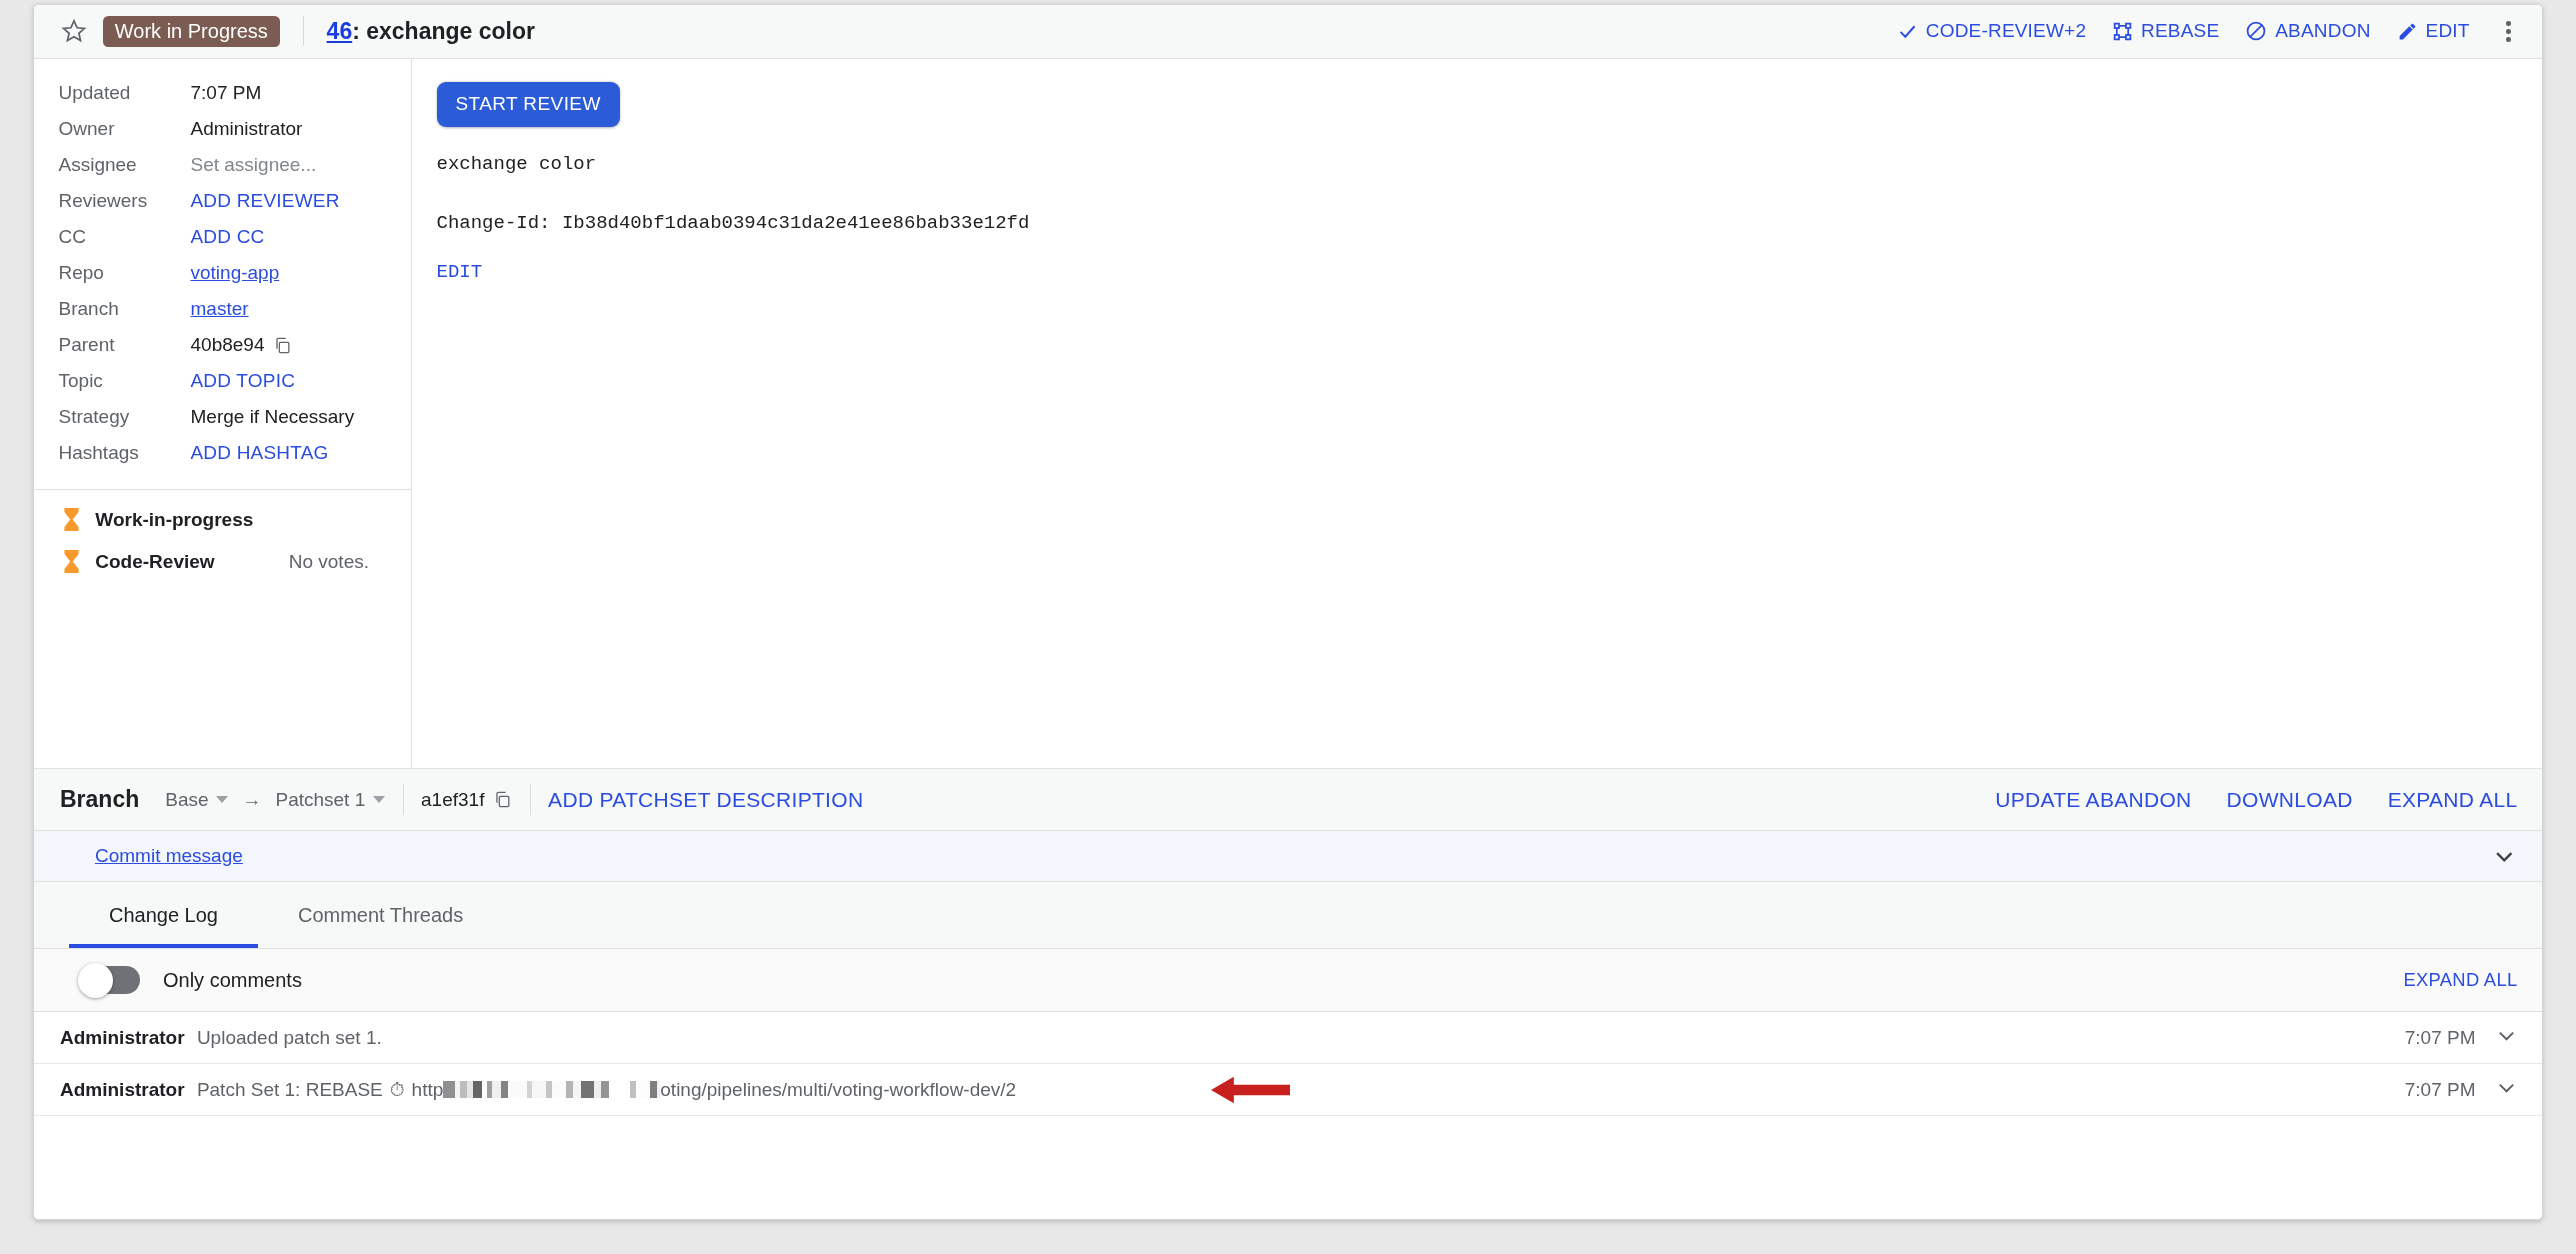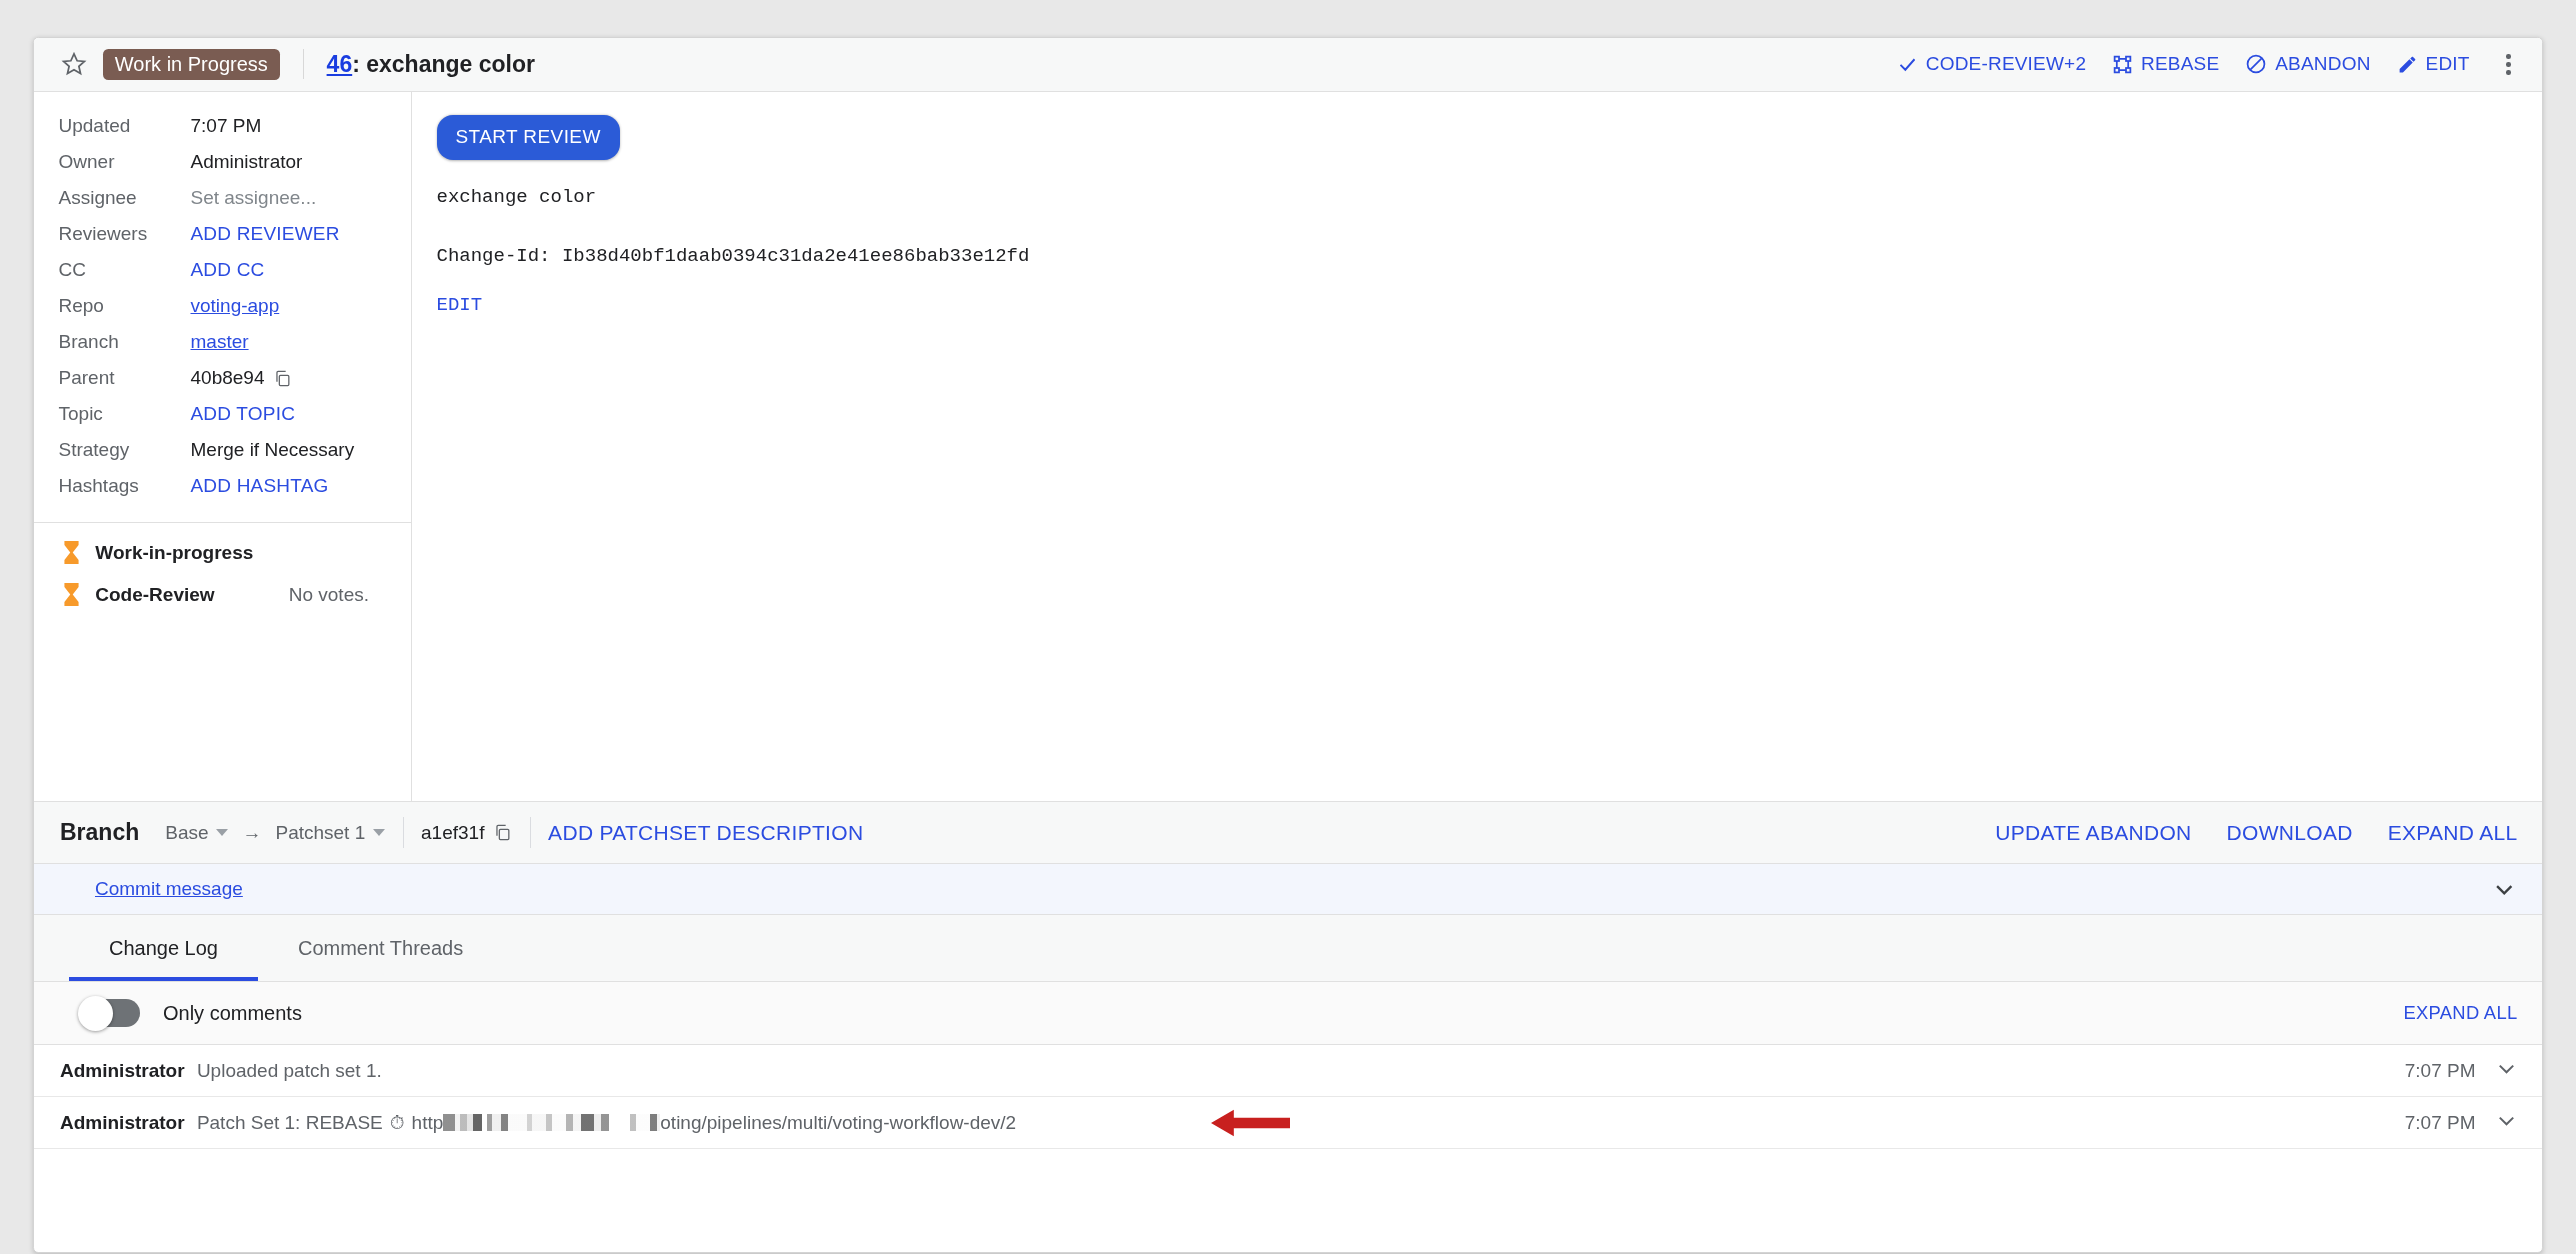--- a/index.html
+++ b/index.html
@@ -10,21 +10,21 @@
     font-family: "Liberation Sans", sans-serif;
     overflow: hidden;
   }
   .page {
     position: relative;
     width: 2576px; height: 1255px;
     background: #e8e8e8;
   }
   .card {
     position: absolute;
-    left: 33px; top: 37px;
+    left: 33px; top: 4px;
     width: 2510px; height: 1216px;
     background: #ffffff;
     border: 0.9px solid #d4d4d4;
     border-radius: 5.3px;
     box-shadow: 0 1.8px 5.3px rgba(0,0,0,0.18);
     overflow: hidden;
     display: flex;
     flex-direction: column;
   }
 
@@ -85,21 +85,21 @@
   .labels { padding: 19px 19px 0 26px; }
   .label-row { display: flex; align-items: flex-end; margin-bottom: 19px; }
   .hourglass { width: 23px; flex: 0 0 23px; display:flex; align-items:center; justify-content:center; margin-right: 12.3px; }
   .label-name { font-size: 19px; color: #202124; font-weight: 700; flex: 0 0 auto; }
   .label-val { font-size: 19px; color: #5f6368; margin-left: auto; padding-right: 23px; }
 
   
   .commit { flex: 1 1 auto; padding: 23px 26px 0 24.5px; }
   .btn-start {
     background: #2b5bd7; color: #fff;
-    border: none; border-radius: 16px;
+    border: none; border-radius: 9px;
     font-family: "Liberation Sans", sans-serif;
     font-size: 19px; letter-spacing: 0.4px;
     padding: 11.4px 19px; cursor: pointer;
     box-shadow: 0 0.9px 2.6px rgba(0,0,0,.3);
   }
   .commit-msg {
     margin-top: 23px;
     font-family: "Liberation Mono", monospace;
     font-size: 19px; color: #202124;
     line-height: 1.55; white-space: pre-wrap;

